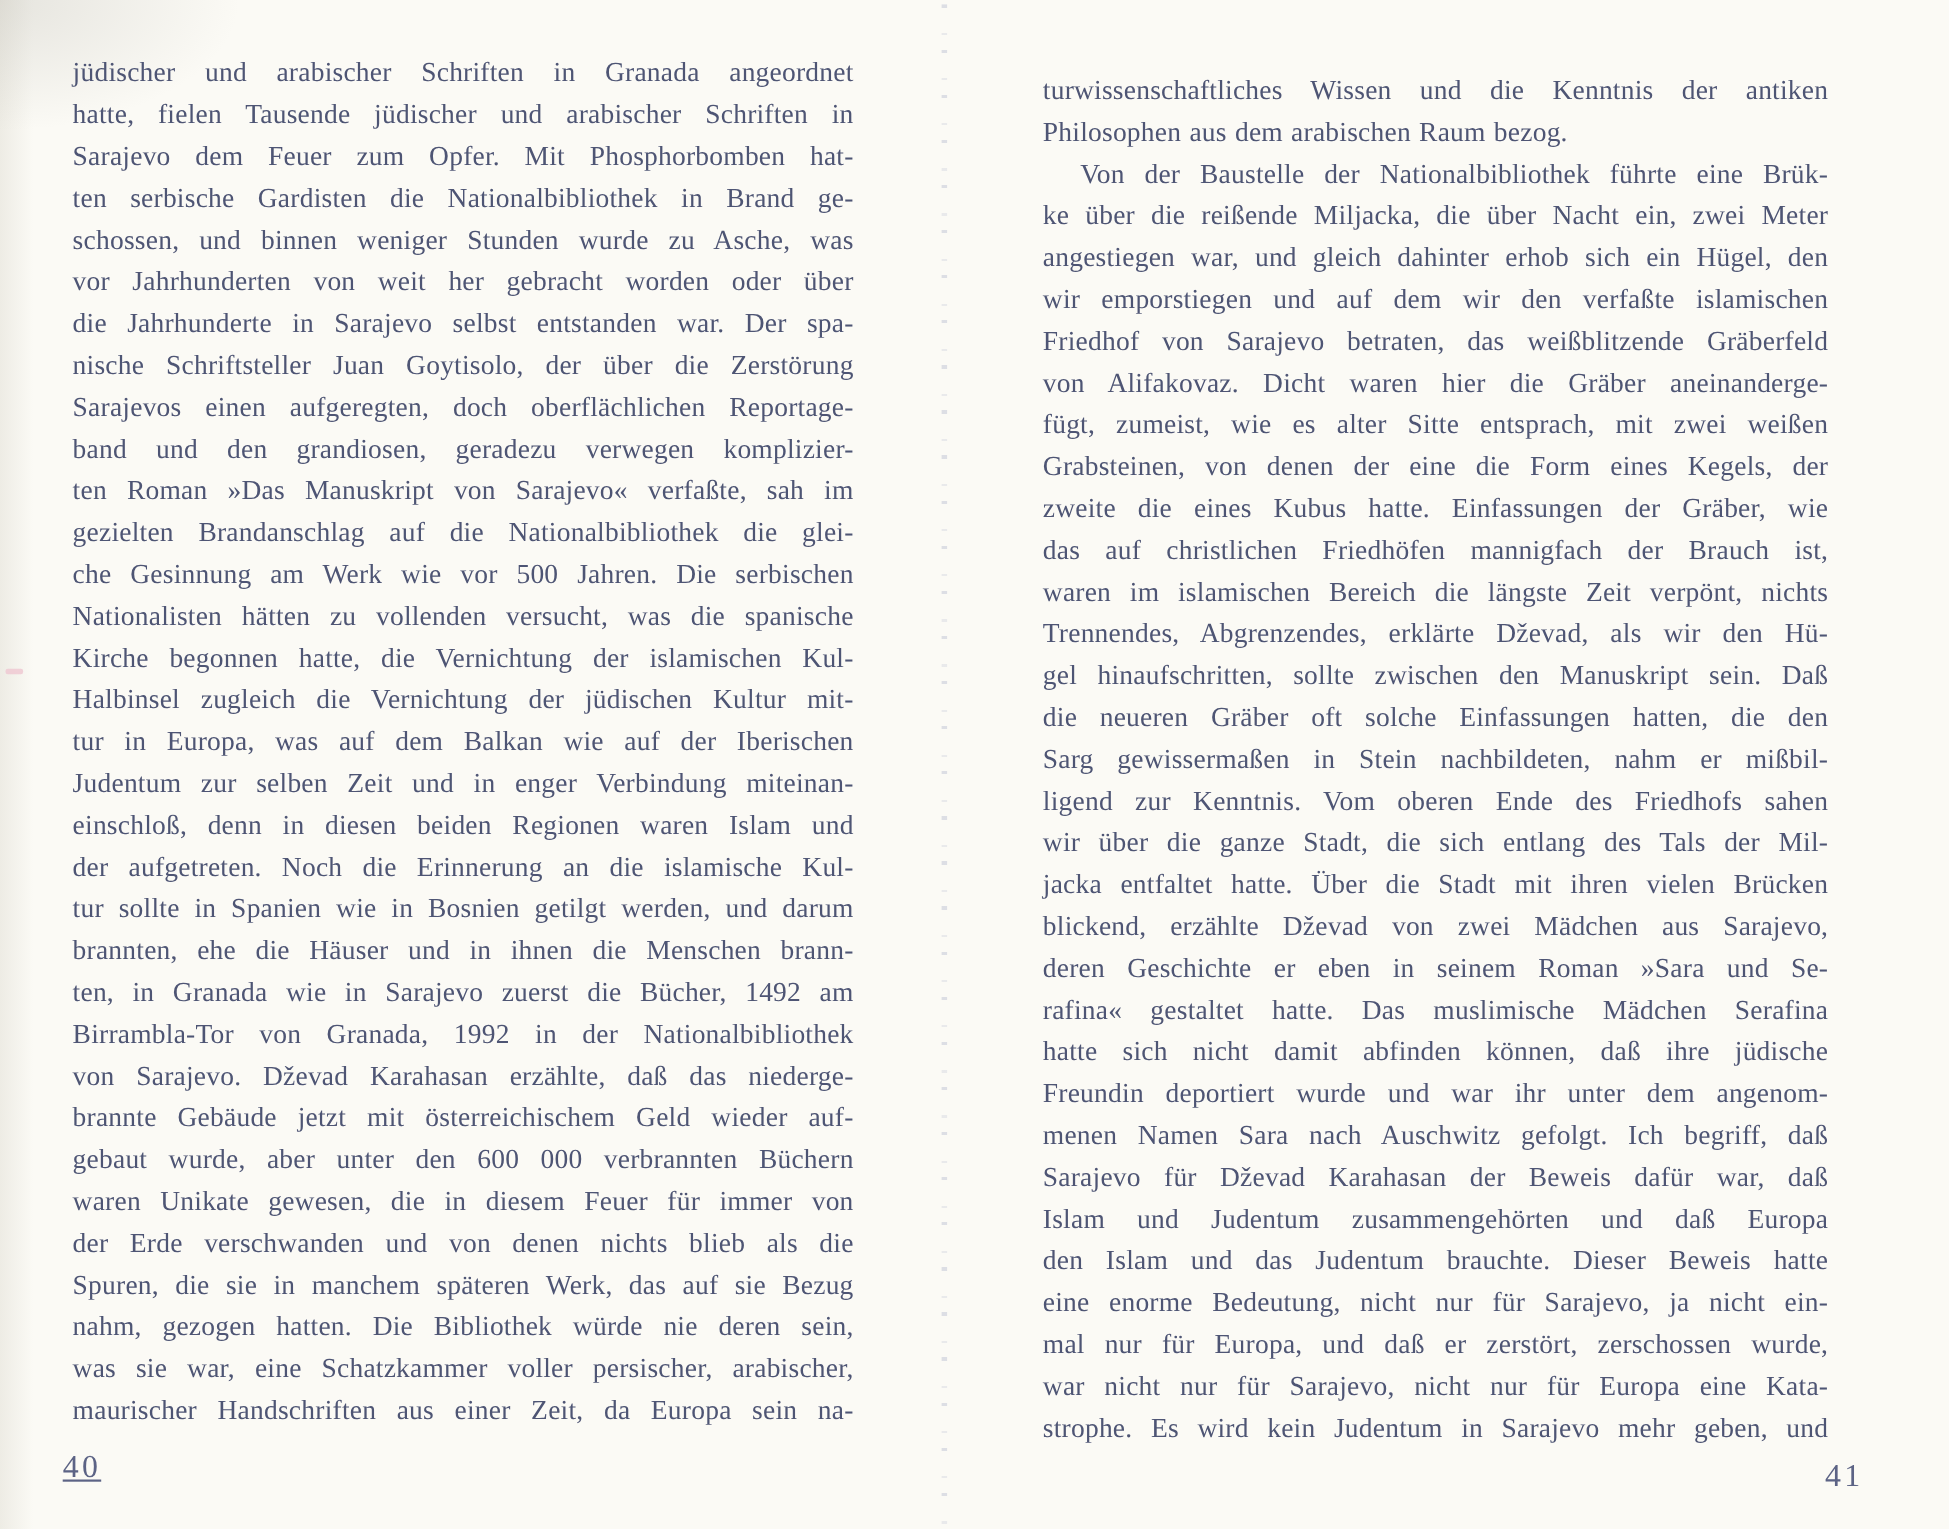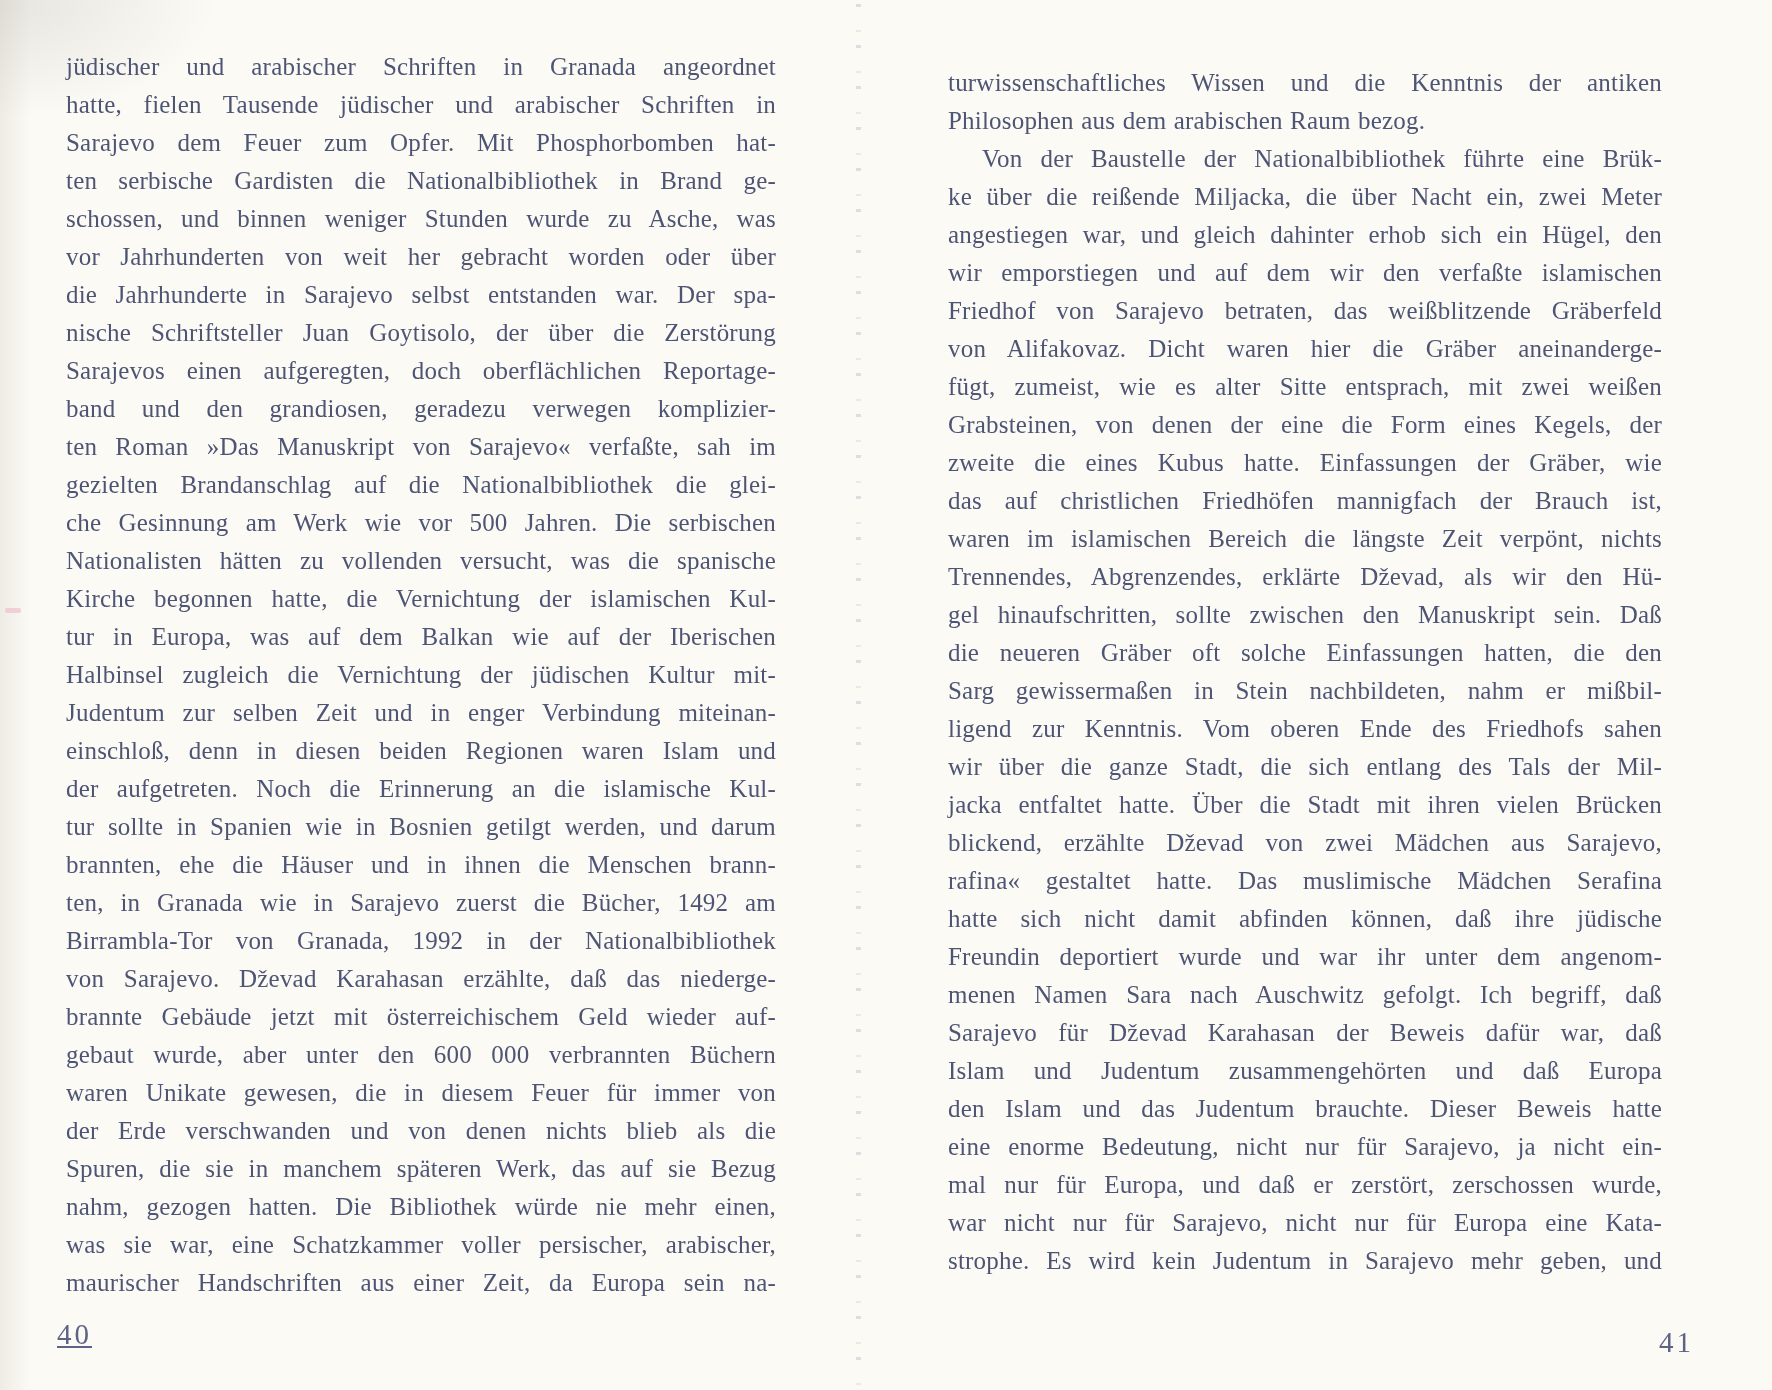--- a/index.html
+++ b/index.html
@@ -70,36 +70,36 @@
     <div class="line">vor Jahrhunderten von weit her gebracht worden oder über</div>
     <div class="line">die Jahrhunderte in Sarajevo selbst entstanden war. Der spa-</div>
     <div class="line">nische Schriftsteller Juan Goytisolo, der über die Zerstörung</div>
     <div class="line">Sarajevos einen aufgeregten, doch oberflächlichen Reportage-</div>
     <div class="line">band und den grandiosen, geradezu verwegen komplizier-</div>
     <div class="line">ten Roman »Das Manuskript von Sarajevo« verfaßte, sah im</div>
     <div class="line">gezielten Brandanschlag auf die Nationalbibliothek die glei-</div>
     <div class="line">che Gesinnung am Werk wie vor 500 Jahren. Die serbischen</div>
     <div class="line">Nationalisten hätten zu vollenden versucht, was die spanische</div>
     <div class="line">Kirche begonnen hatte, die Vernichtung der islamischen Kul-</div>
+    <div class="line">Halbinsel zugleich die Vernichtung der jüdischen Kultur mit-</div>
     <div class="line">tur in Europa, was auf dem Balkan wie auf der Iberischen</div>
-    <div class="line">Halbinsel zugleich die Vernichtung der jüdischen Kultur mit-</div>
     <div class="line">Judentum zur selben Zeit und in enger Verbindung miteinan-</div>
     <div class="line">einschloß, denn in diesen beiden Regionen waren Islam und</div>
     <div class="line">der aufgetreten. Noch die Erinnerung an die islamische Kul-</div>
     <div class="line">tur sollte in Spanien wie in Bosnien getilgt werden, und darum</div>
     <div class="line">brannten, ehe die Häuser und in ihnen die Menschen brann-</div>
     <div class="line">ten, in Granada wie in Sarajevo zuerst die Bücher, 1492 am</div>
     <div class="line">Birrambla-Tor von Granada, 1992 in der Nationalbibliothek</div>
     <div class="line">von Sarajevo. Dževad Karahasan erzählte, daß das niederge-</div>
     <div class="line">brannte Gebäude jetzt mit österreichischem Geld wieder auf-</div>
     <div class="line">gebaut wurde, aber unter den 600 000 verbrannten Büchern</div>
     <div class="line">waren Unikate gewesen, die in diesem Feuer für immer von</div>
     <div class="line">der Erde verschwanden und von denen nichts blieb als die</div>
     <div class="line">Spuren, die sie in manchem späteren Werk, das auf sie Bezug</div>
-    <div class="line">nahm, gezogen hatten. Die Bibliothek würde nie mehr einen,</div>
+    <div class="line">nahm, gezogen hatten. Die Bibliothek würde nie deren sein,</div>
     <div class="line">was sie war, eine Schatzkammer voller persischer, arabischer,</div>
     <div class="line">maurischer Handschriften aus einer Zeit, da Europa sein na-</div>
   </div>
 <div class="page-number" style="left:57px;top:1318px;text-decoration:underline;">40</div>
 
 <div class="page-col" style="left:948px;top:64px;width:714px;">
     <div class="line">turwissenschaftliches Wissen und die Kenntnis der antiken</div>
     <div class="line no-just">Philosophen aus dem arabischen Raum bezog.</div>
     <div class="line indent">Von der Baustelle der Nationalbibliothek führte eine Brük-</div>
     <div class="line">ke über die reißende Miljacka, die über Nacht ein, zwei Meter</div>
@@ -113,20 +113,21 @@
     <div class="line">das auf christlichen Friedhöfen mannigfach der Brauch ist,</div>
     <div class="line">waren im islamischen Bereich die längste Zeit verpönt, nichts</div>
     <div class="line">Trennendes, Abgrenzendes, erklärte Dževad, als wir den Hü-</div>
     <div class="line">gel hinaufschritten, sollte zwischen den Manuskript sein. Daß</div>
     <div class="line">die neueren Gräber oft solche Einfassungen hatten, die den</div>
     <div class="line">Sarg gewissermaßen in Stein nachbildeten, nahm er mißbil-</div>
     <div class="line">ligend zur Kenntnis. Vom oberen Ende des Friedhofs sahen</div>
     <div class="line">wir über die ganze Stadt, die sich entlang des Tals der Mil-</div>
     <div class="line">jacka entfaltet hatte. Über die Stadt mit ihren vielen Brücken</div>
     <div class="line">blickend, erzählte Dževad von zwei Mädchen aus Sarajevo,</div>
+    <div class="line">deren Geschichte er eben in seinem Roman »Sara und Se-</div>
     <div class="line">rafina« gestaltet hatte. Das muslimische Mädchen Serafina</div>
     <div class="line">hatte sich nicht damit abfinden können, daß ihre jüdische</div>
     <div class="line">Freundin deportiert wurde und war ihr unter dem angenom-</div>
     <div class="line">menen Namen Sara nach Auschwitz gefolgt. Ich begriff, daß</div>
     <div class="line">Sarajevo für Dževad Karahasan der Beweis dafür war, daß</div>
     <div class="line">Islam und Judentum zusammengehörten und daß Europa</div>
     <div class="line">den Islam und das Judentum brauchte. Dieser Beweis hatte</div>
     <div class="line">eine enorme Bedeutung, nicht nur für Sarajevo, ja nicht ein-</div>
     <div class="line">mal nur für Europa, und daß er zerstört, zerschossen wurde,</div>
     <div class="line">war nicht nur für Sarajevo, nicht nur für Europa eine Kata-</div>

